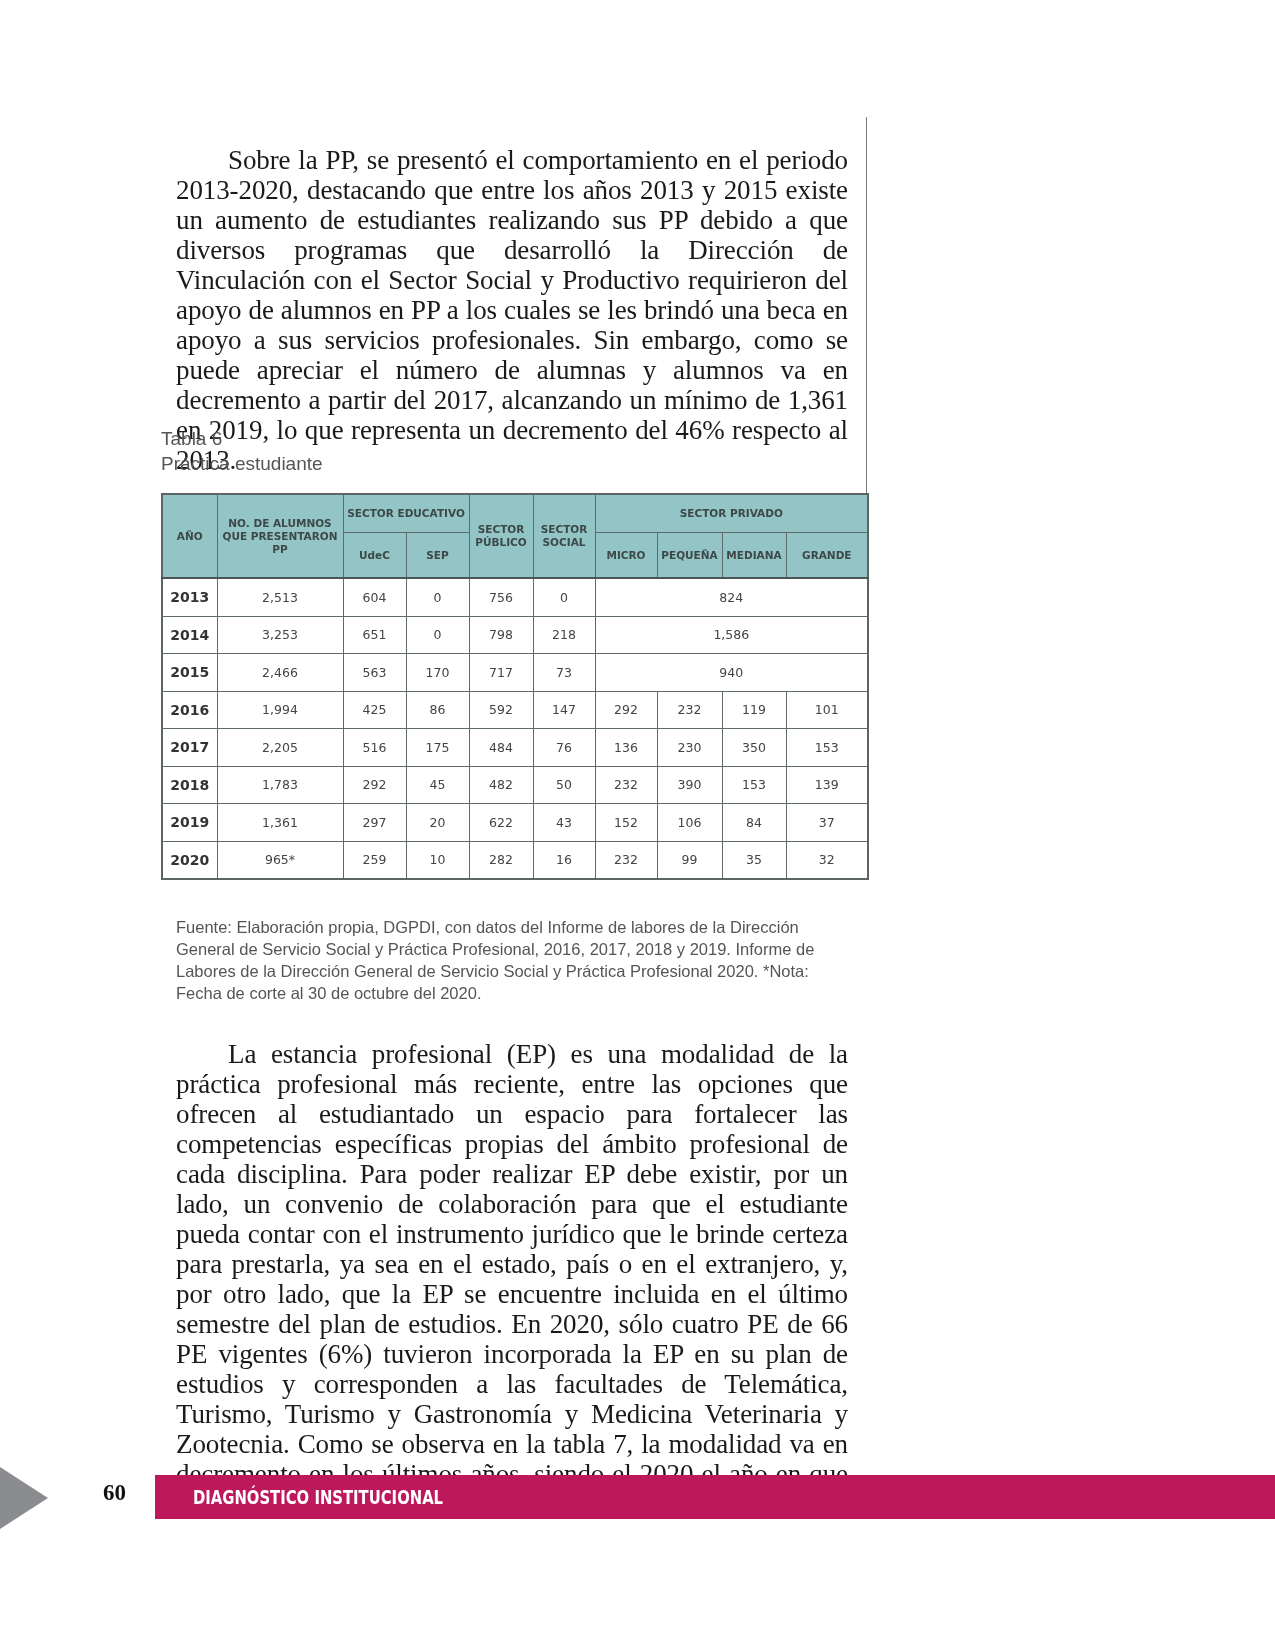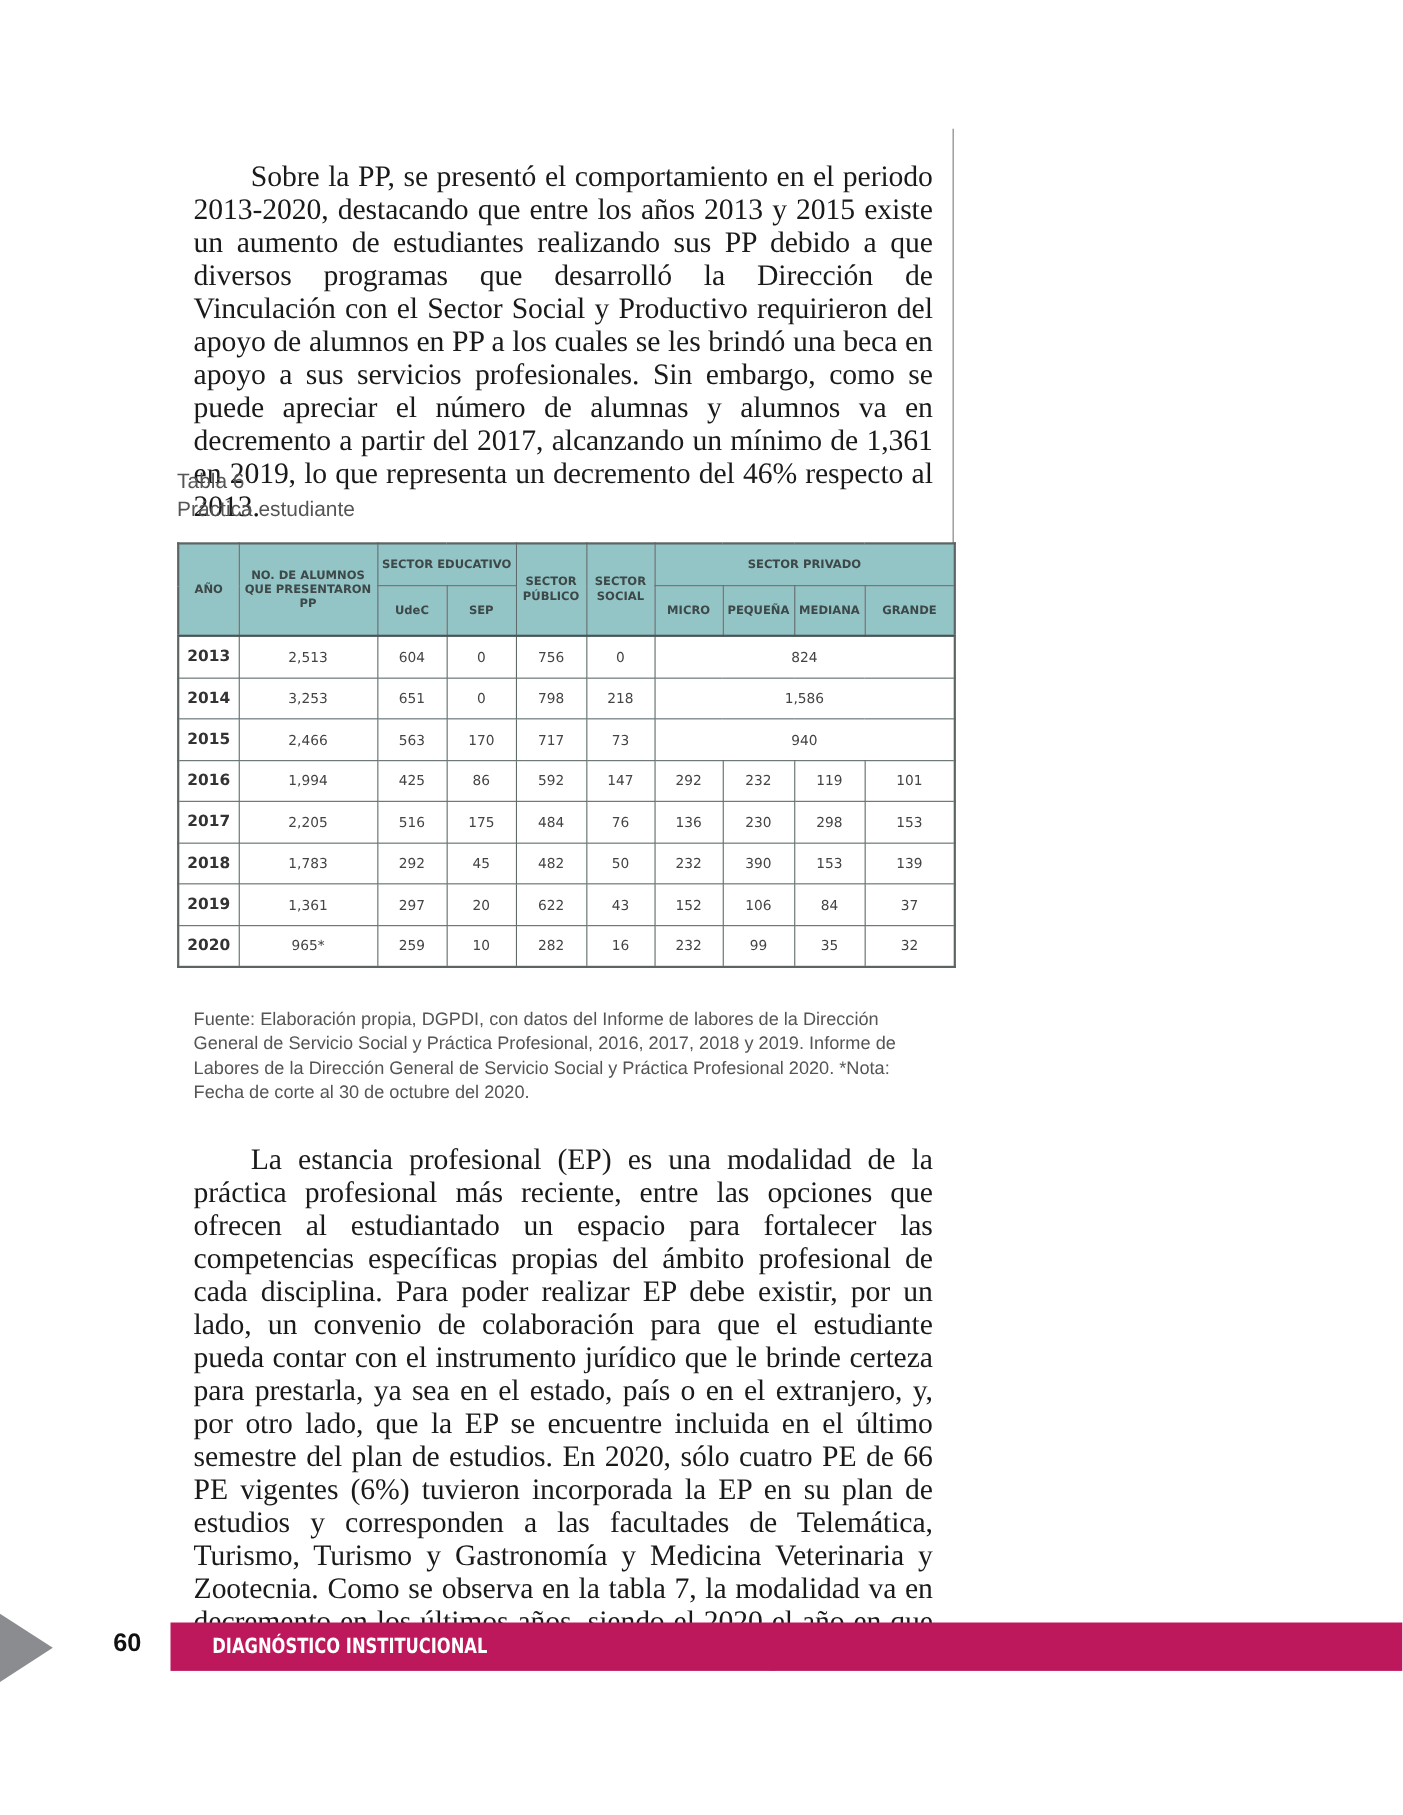--- a/index.html
+++ b/index.html
@@ -52,21 +52,21 @@
     font-size: 16.5px; line-height: 22px; color: #555; margin-top: 14px;
   }
 
   .footer-triangle {
     position: absolute; left: 0; top: 1467px; width: 0; height: 0;
     border-top: 31px solid transparent; border-bottom: 31px solid transparent;
     border-left: 48px solid #8a8c8f;
   }
   .page-number {
     position: absolute; left: 103px; top: 1478px;
-    font-family: Liberation Sans, sans-serif;
+    font-family: Liberation Serif, serif;
     font-weight: bold; font-size: 23px; color: #111; line-height: 30px;
   }
   .footer-bar {
     position: absolute; left: 155px; top: 1475px; right: 0; height: 44px;
     background: #be185d;
   }
   .footer-title {
     position: absolute; left: 38px; top: 0; line-height: 44px;
     font-family: "DejaVu Sans", "Liberation Sans", sans-serif; font-weight: bold;
     font-size: 19px; color: #ffffff; letter-spacing: 0px;
@@ -156,21 +156,21 @@
     </tr>
     <tr>
       <td class="yr">2017</td>
       <td>2,205</td>
       <td>516</td>
       <td>175</td>
       <td>484</td>
       <td>76</td>
       <td>136</td>
       <td>230</td>
-      <td>298</td>
+      <td>350</td>
       <td>153</td>
     </tr>
     <tr>
       <td class="yr">2018</td>
       <td>1,783</td>
       <td>292</td>
       <td>45</td>
       <td>482</td>
       <td>50</td>
       <td>232</td>

